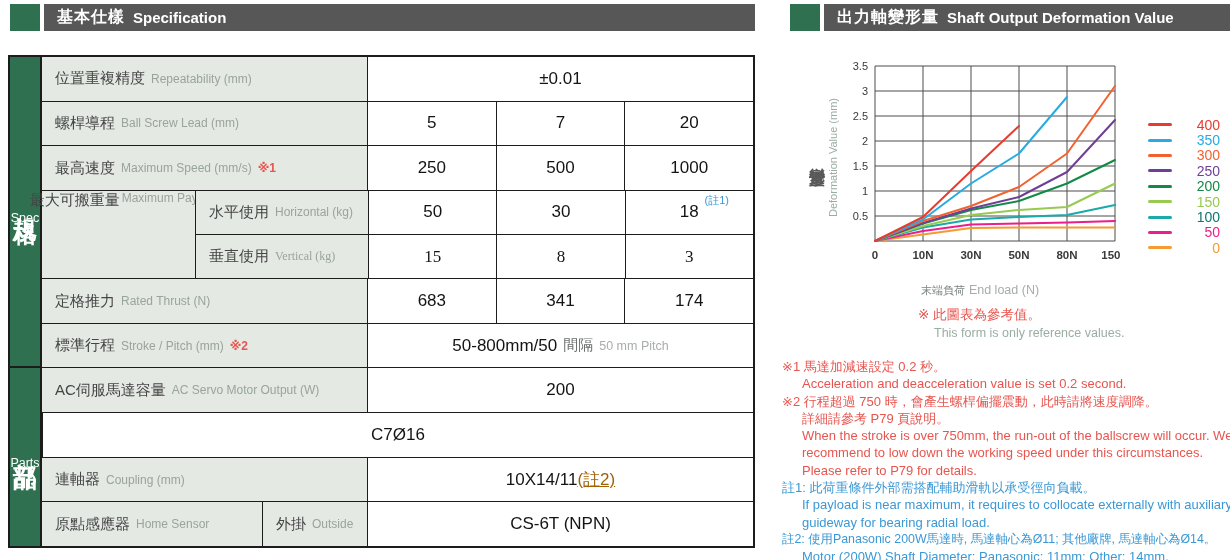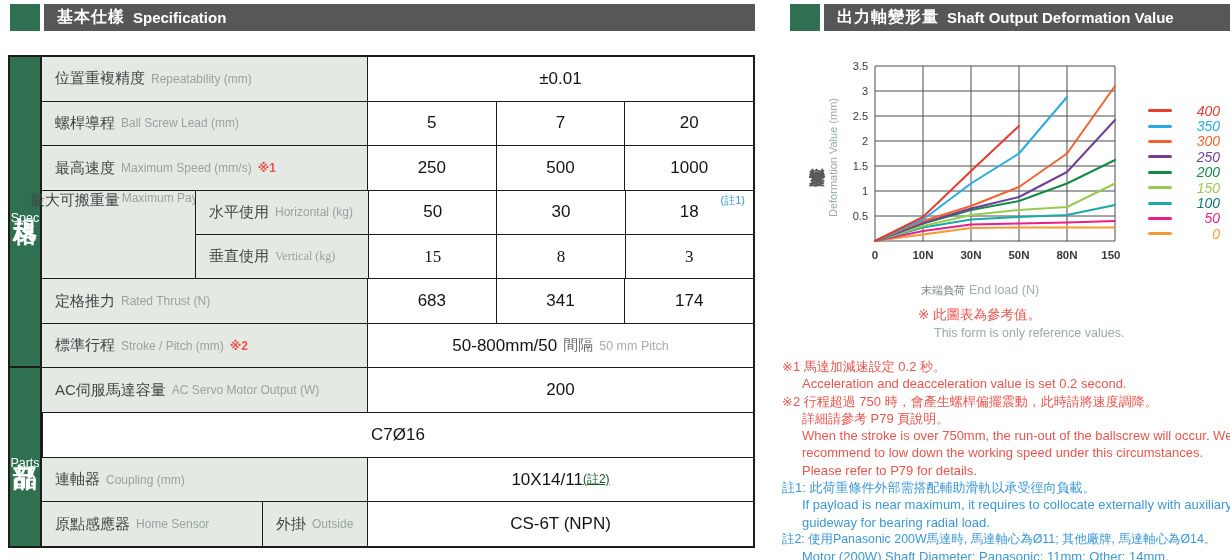--- a/index.html
+++ b/index.html
@@ -42,32 +42,32 @@
   .len { font-size:12px; color:#9aa39e; white-space:nowrap; }
   .mark-red { font-size:12px; color:#e8554f; font-weight:bold; }
   .stack { display:flex; flex-direction:row; align-items:flex-start; justify-content:center; gap:2px; }
   .val { flex:1; justify-content:center; font-size:17px; color:#141414; background:#fff; }
   .val-merged { flex:1; justify-content:center; display:flex; align-items:center;
     font-size:17px; color:#141414; background:#fff; border-left:1.6px solid #1c1c1c; }
   .pay-right { flex:1; display:flex; flex-direction:column; }
   .pay-row { flex:1; display:flex; position:relative; }
   .pay-row + .pay-row { border-top:1.6px solid #1c1c1c;font-family:Liberation Serif, serif; }
   .pay-row .label { width:172px; }
-  .note-sup { position:absolute; top:2px; right:8px; font-size:11px; color:#3b98d5; }
-  .note-blue { font-size:12px; color:#14532d;text-decoration:underline; }
+  .note-sup { position:absolute; top:2px; right:24px; font-size:11px; color:#3b98d5; }
+  .note-blue { font-size:17px; color:#a16207;text-decoration:underline; }
   .stroke-zh { font-size:15px; color:#6a6f6c; margin-left:6px; }
   .stroke-sub { font-size:12.5px; color:#a8aeaa; margin-left:6px; }
 
   
   #chart-svg { position:absolute; left:840px; top:56px; }
   .ylab-zh { position:absolute; left:806px; top:70px; height:175px; display:flex; align-items:center; }
   .ylab-zh span { writing-mode:vertical-rl; font-size:16px; font-weight:bold; color:#595959; letter-spacing:2px; }
   .ylab-en { position:absolute; left:827px; top:70px; height:175px; display:flex; align-items:center; }
   .ylab-en span { writing-mode:vertical-rl; transform:rotate(180deg); font-size:11px; color:#9aada2; }
-  .legend { position:absolute; left:1148px; top:103px; list-style:none;font-style:italic; }
+  .legend { position:absolute; left:1148px; top:117px; list-style:none; }
   .legend-item { display:flex; align-items:center; height:15.4px; }
   .legend-dash { width:24px; height:3px; border-radius:2px; flex:0 0 auto; }
   .legend-label { font-size:14px; font-weight:500; width:34px; text-align:right; margin-left:14px; }
   .xlabel { position:absolute; left:840px; top:280px; width:280px; text-align:center; }
   .xlabel .xzh { font-size:11px; color:#7c867f; }
   .xlabel .xen { font-size:12.5px; color:#a5aea8; margin-left:4px; }
   .ref-note { position:absolute; left:918px; top:306px; }
   .ref-zh { font-size:13.5px; color:#e8554f; font-weight:500; }
   .ref-en { font-size:12.5px; color:#9aada2; margin-left:16px; margin-top:2px; }
 

